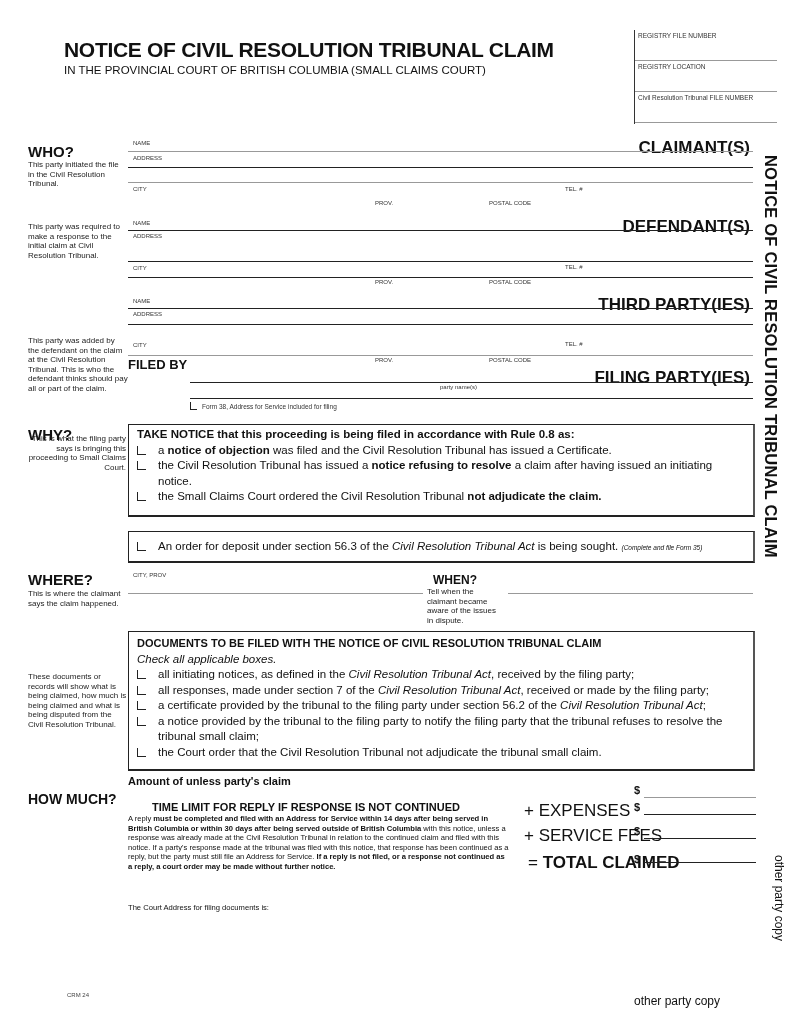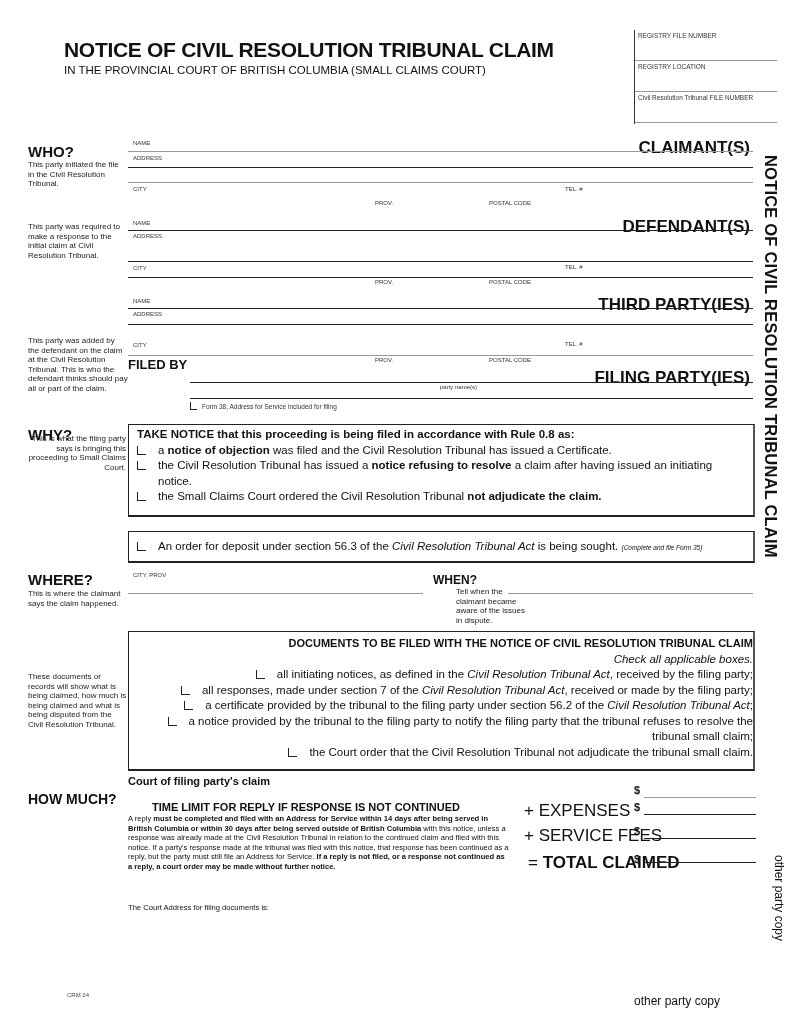--- a/index.html
+++ b/index.html
@@ -130,46 +130,46 @@
     <span class="chk"></span><span>An order for deposit under section 56.3 of the </span><i>Civil Resolution Tribunal Act</i><span> is being sought.</span> <i style="font-size:6.5px;">(Complete and file Form 35)</i>
   </div>
 </div>
 
 <div class="abs sec-h" style="left:28px; top:571px;">WHERE?</div>
 <div class="abs sec-desc" style="left:28px; top:589px; width:100px;">This is where the claimant says the claim happened.</div>
 <span class="flabel" style="left:133px; top:572px;">CITY, PROV</span>
 <div class="line grey" style="left:128px; top:593px; width:295px;"></div>
 
 <div class="abs" style="left:433px; top:573px; font-size:12px; font-weight:bold;">WHEN?</div>
-<div class="abs sec-desc" style="left:456px; top:587px; width:75px;">Tell when the claimant became aware of the issues in dispute.</div>
+<div class="abs sec-desc" style="left:427px; top:587px; width:75px;">Tell when the claimant became aware of the issues in dispute.</div>
 <div class="line grey" style="left:508px; top:593px; width:245px;"></div>
 
 <div class="abs sec-desc" style="left:28px; top:672px; width:100px;">These documents or records will show what is being claimed, how much is being claimed and what is being disputed from the Civil Resolution Tribunal.</div>
-<div class="box" style="left:128px; top:631px; width:627px; height:140px; padding:4px 0 0 8px;text-align:right;">
+<div class="box" style="left:128px; top:631px; width:627px; height:140px; padding:4px 0 0 8px;">
   <div class="row" style="font-weight:bold; font-size:11px;">DOCUMENTS TO BE FILED WITH THE NOTICE OF CIVIL RESOLUTION TRIBUNAL CLAIM</div>
   <div class="row" style="font-style:italic;">Check all applicable boxes.</div>
   <div class="row">
     <span class="chk"></span><span>all initiating notices, as defined in the </span><i>Civil Resolution Tribunal Act</i><span>, received by the filing party;</span>
   </div>
   <div class="row">
     <span class="chk"></span><span>all responses, made under section 7 of the </span><i>Civil Resolution Tribunal Act</i><span>, received or made by the filing party;</span>
   </div>
   <div class="row">
     <span class="chk"></span><span>a certificate provided by the tribunal to the filing party under section 56.2 of the </span><i>Civil Resolution Tribunal Act</i><span>;</span>
   </div>
   <div class="row">
     <span class="chk"></span><span>a notice provided by the tribunal to the filing party to notify the filing party that the tribunal refuses to resolve the</span>
   </div>
   <div class="row indent">tribunal small claim;</div>
   <div class="row">
     <span class="chk"></span><span>the Court order that the Civil Resolution Tribunal not adjudicate the tribunal small claim.</span>
   </div>
 </div>
 
-<div class="abs" style="left:128px; top:775px; font-size:11px; font-weight:bold;">Court of filing party's claim</div>
+<div class="abs" style="left:128px; top:775px; font-size:11px; font-weight:bold;">Amount of unless party's claim</div>
 <div class="abs" style="left:28px; top:791px; font-size:14px; font-weight:bold;">HOW MUCH?</div>
 
 <span class="dollar" style="left:634px; top:784px;">$</span>
 <div class="line grey" style="left:644px; top:797px; width:112px;"></div>
 
 <div class="money-row" style="left:524px; top:801px;">+ EXPENSES</div>
 <span class="dollar" style="left:634px; top:801px;">$</span>
 <div class="line" style="left:644px; top:814px; width:112px;"></div>
 
 <div class="money-row" style="left:524px; top:826px;">+ SERVICE FEES</div>

